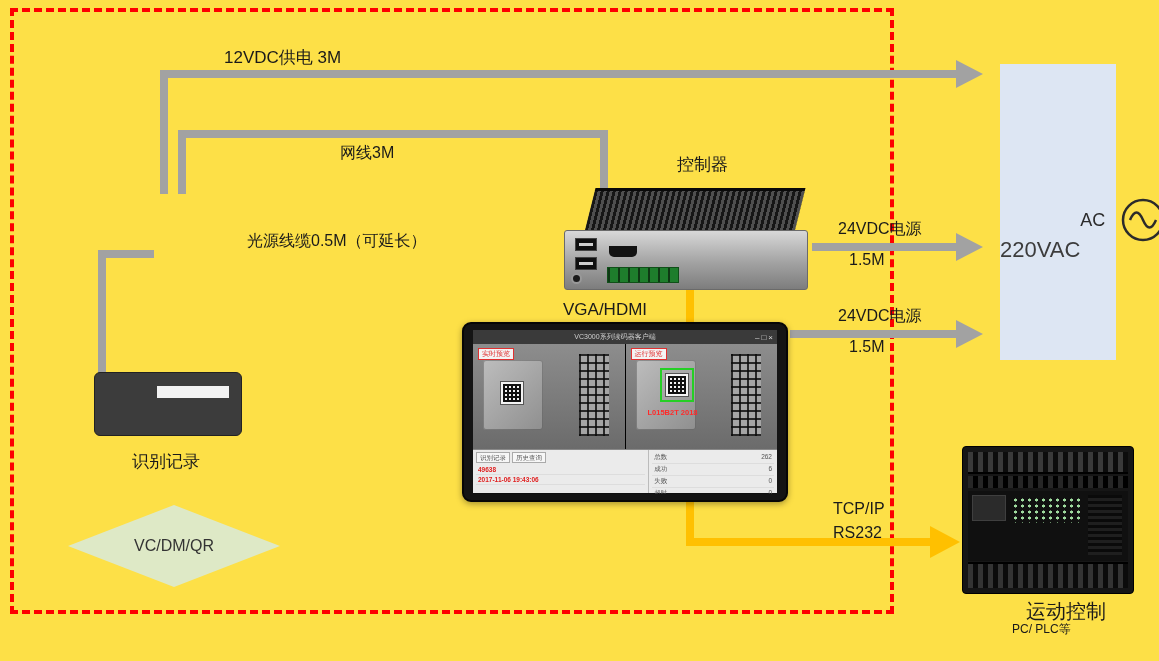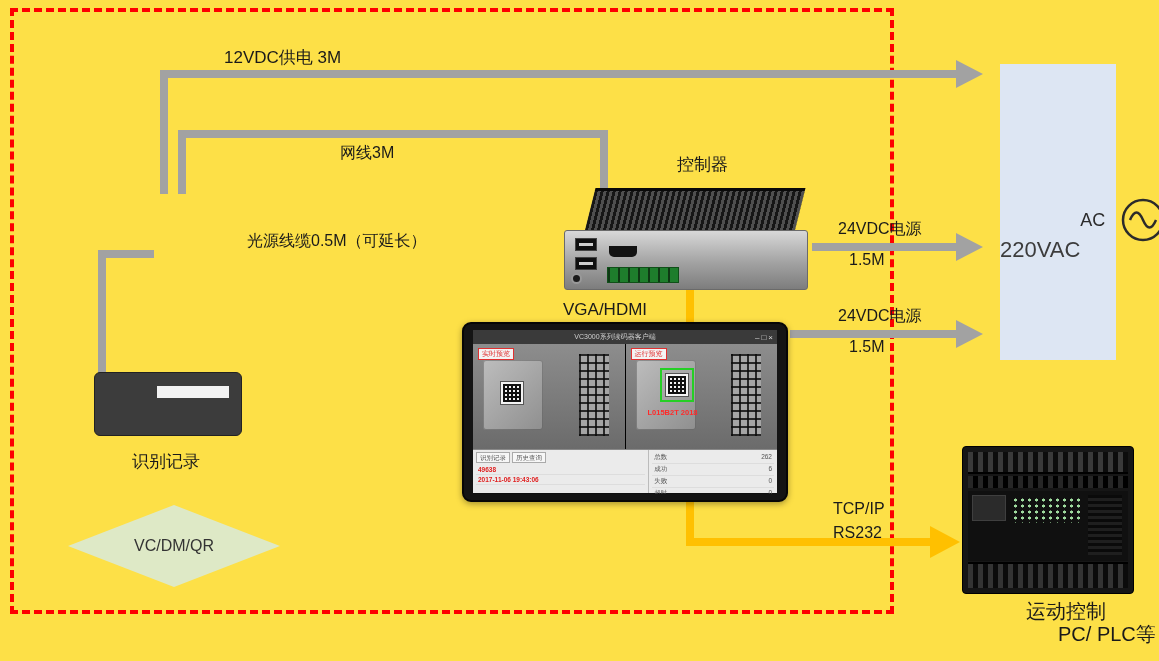--- a/index.html
+++ b/index.html
@@ -104,21 +104,21 @@
   
   .plc{position:absolute;left:962px;top:446px;width:172px;height:148px;background:#161616;border-radius:4px;border:1px solid #000}
   .plc-strip-top{position:absolute;left:5px;top:5px;right:5px;height:22px;background:repeating-linear-gradient(90deg,#3a3a3a 0 5px,#0c0c0c 5px 10px);border-bottom:2px solid #000}
   .plc-strip-top2{position:absolute;left:5px;top:29px;right:5px;height:12px;background:repeating-linear-gradient(90deg,#262626 0 5px,#000 5px 10px)}
   .plc-face{position:absolute;left:5px;top:44px;right:5px;height:70px;background:#101010}
   .plc-logo{position:absolute;left:4px;top:4px;width:34px;height:26px;background:#2b2b2b;border:1px solid #3f3f3f}
   .plc-leds{position:absolute;left:44px;top:6px;width:72px;height:26px;background-image:radial-gradient(circle,#9fdc9f 0 1.3px,transparent 1.8px);background-size:7px 6px}
   .plc-vent{position:absolute;right:6px;top:4px;width:34px;height:60px;background:repeating-linear-gradient(0deg,#1f1f1f 0 3px,#0a0a0a 3px 6px)}
   .plc-strip-bot{position:absolute;left:5px;bottom:5px;right:5px;height:26px;background:repeating-linear-gradient(90deg,#343434 0 5px,#0b0b0b 5px 10px);border-top:2px solid #000}
   .t-plc1{left:1026px;top:598px;font-size:20px}
-  .t-plc2{left:1058px;top:621px;font-size:20px}
+  .t-plc2{left:1012px;top:621px;font-size:12px}
 </style>
 </head>
 <body>
 
 <div class="stage">
 
   <div class="boundary"></div>
 
   <div class="line l-12v-v"></div>
   <div class="line l-12v-h"></div>

